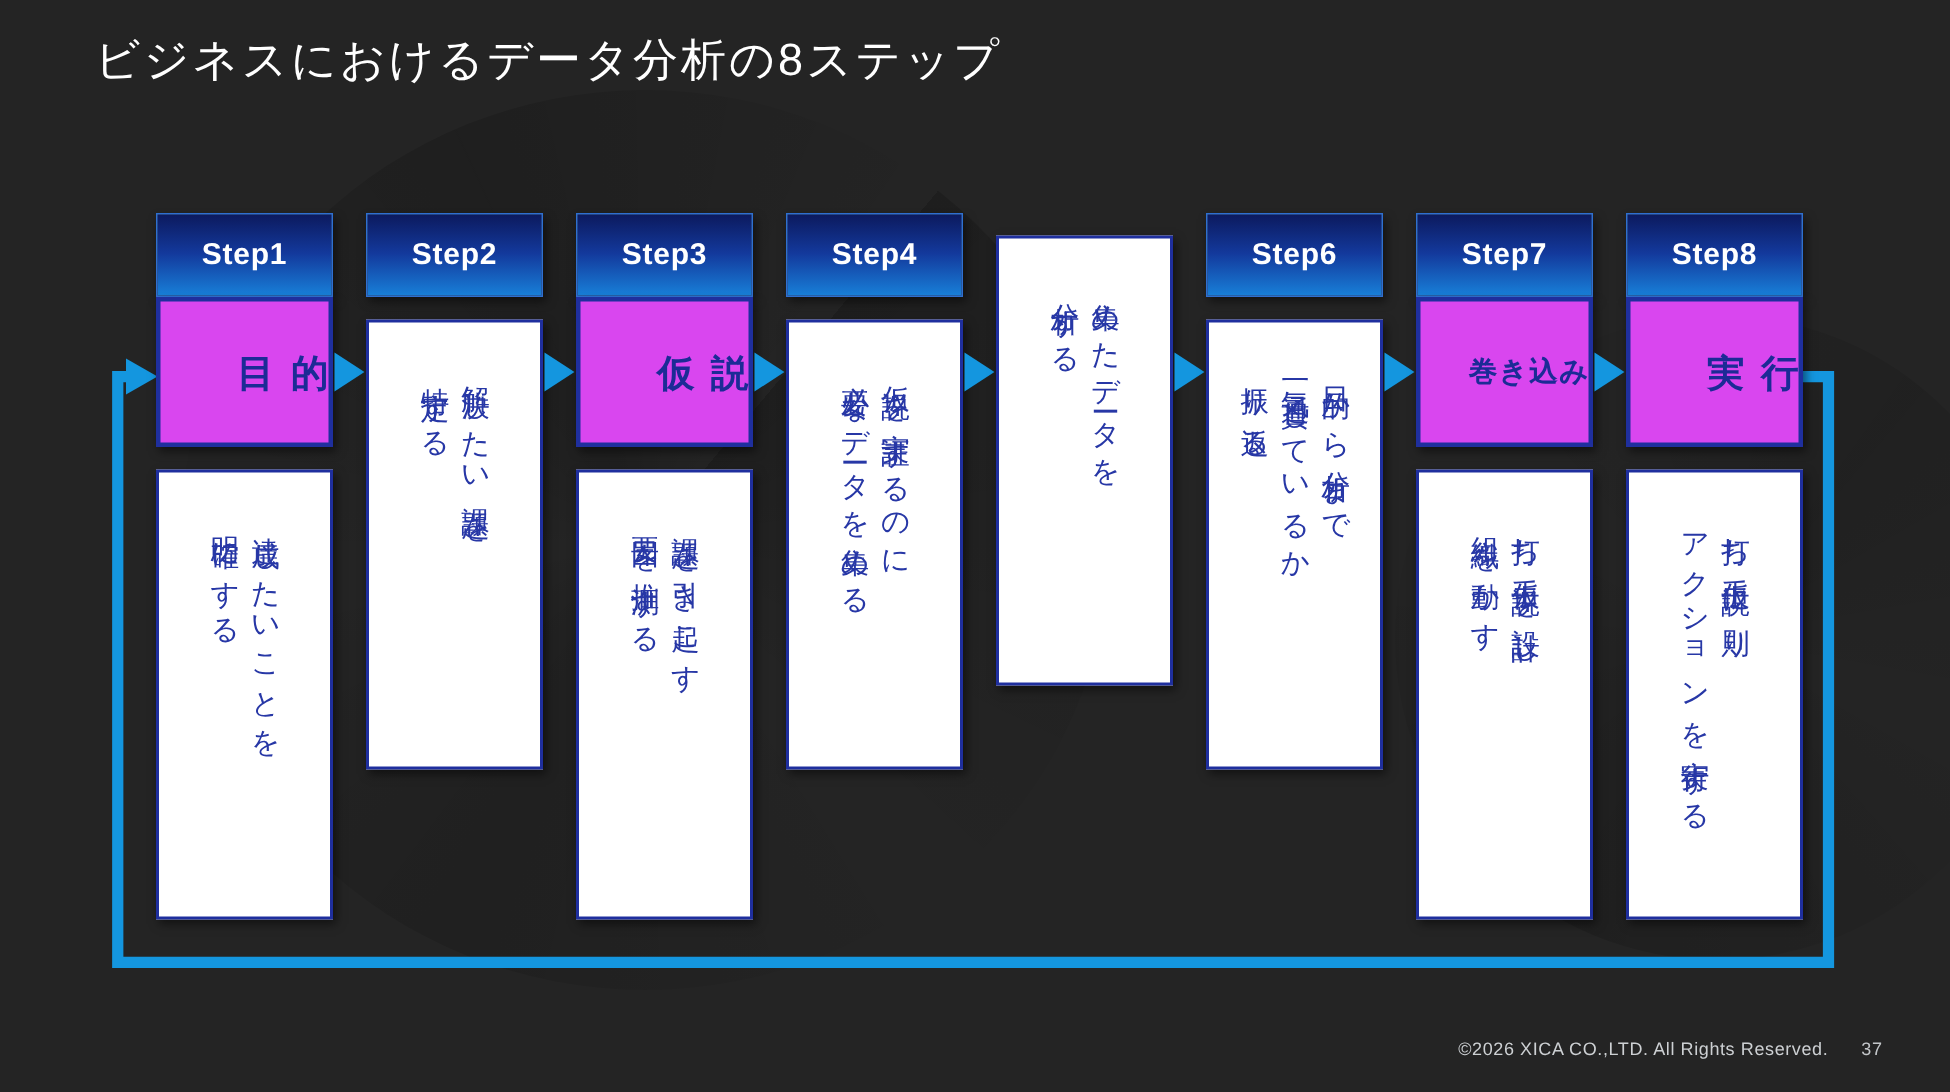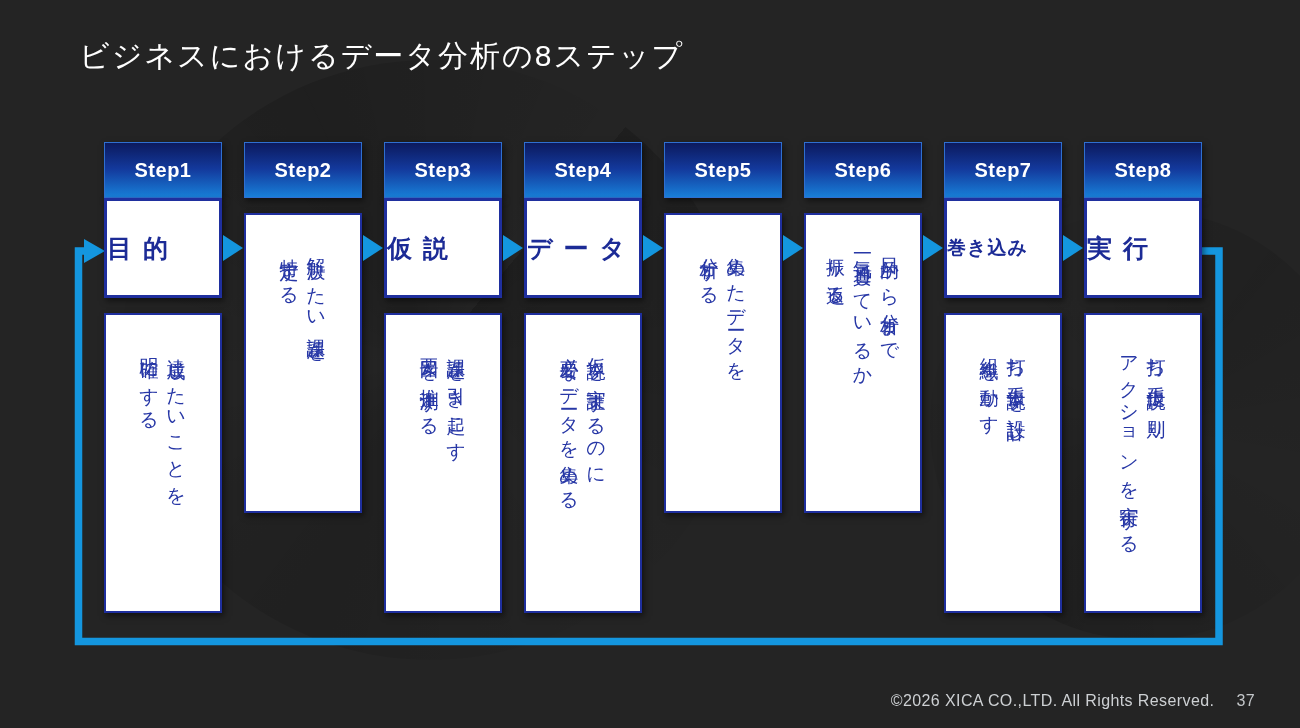--- a/index.html
+++ b/index.html
@@ -17,42 +17,42 @@
     background:conic-gradient(from 40deg, rgba(0,0,0,.30), transparent 28%, rgba(0,0,0,.22) 46%, transparent 62%, rgba(0,0,0,.28) 82%, transparent);
     opacity:.55;
   }
   .bg-decor.two{
     left:930px;top:210px;width:430px;height:430px;
     background:conic-gradient(from 200deg, rgba(0,0,0,.28), transparent 30%, rgba(0,0,0,.20) 55%, transparent 75%, rgba(0,0,0,.26));
     opacity:.5;
   }
   .slide-title{
     position:absolute;left:63px;top:20px;z-index:3;
-    margin:16px;color:#ffffff;font-size:30px;font-weight:500;letter-spacing:2px;
+    margin:0;color:#ffffff;font-size:30px;font-weight:500;letter-spacing:2px;
   }
   
   .loop-svg{position:absolute;left:0;top:0;z-index:1;}
   
   .steps-row{
     position:absolute;left:104px;top:142px;z-index:2;
     display:flex;gap:22px;
   }
   .step-col{position:relative;width:118px;}
   .step-header{
     box-sizing:border-box;height:56px;
     background:linear-gradient(180deg,#0c1a5e 0%,#13399c 48%,#187fd8 100%);
     border:1px solid #2f6fd0;
     display:flex;align-items:center;justify-content:center;
     box-shadow:2px 3px 6px rgba(0,0,0,.5);
   }
   .step-label{color:#ffffff;font-size:20px;font-weight:bold;letter-spacing:.5px;}
   .keyword-box{
     box-sizing:border-box;height:100px;
-    background:#ffffff;border:3px solid #1f2f9e;
-    display:flex;align-items:center;justify-content:flex-start;
+    background:#d946ef;border:3px solid #1f2f9e;
+    display:flex;align-items:center;justify-content:flex-end;
     box-shadow:2px 3px 6px rgba(0,0,0,.5);
   }
   .keyword{
     color:#1c2b96;font-size:25px;font-weight:bold;
     letter-spacing:11px;margin-right:-11px;white-space:nowrap;
   }
   .keyword.tight{font-size:19px;letter-spacing:1px;margin-right:-1px;}
   .desc-box{
     box-sizing:border-box;height:300px;margin-top:15px;
     background:#ffffff;border:2px solid #1f2f9e;
@@ -69,21 +69,21 @@
   .between-arrow{
     position:absolute;top:93px;right:-21px;
     width:0;height:0;
     border-top:13px solid transparent;
     border-bottom:13px solid transparent;
     border-left:20px solid #1496df;
   }
   .step-col:nth-child(8) .between-arrow{display:none;}
   .footer{
     position:absolute;top:692px;right:45px;z-index:3;
-    color:#cdd0d3;font-size:16px;letter-spacing:.4px;
+    color:#cdd0d3;font-size:12px;letter-spacing:.4px;
   }
   .page-number{margin-left:22px;color:#c3c6c9;}
 </style>
 </head>
 <body>
 
 <div class="slide">
 
   <div class="bg-decor one"></div>
   <div class="bg-decor two"></div>
@@ -133,34 +133,28 @@
         <div class="vtext">課題を引き起こす
 要因を推測する</div>
       </div>
       <div class="between-arrow"></div>
     </div>
 
     <div class="step-col">
       <div class="step-header">
         <span class="step-label">Step4</span>
       </div>
-      <div class="keyword-box">
-        <span class="keyword">データ</span>
-      </div>
       <div class="desc-box">
         <div class="vtext">仮説を実証するのに
 必要なデータを集める</div>
       </div>
       <div class="between-arrow"></div>
     </div>
 
     <div class="step-col">
-      <div class="step-header">
-        <span class="step-label">Step5</span>
-      </div>
       <div class="desc-box">
         <div class="vtext">集めたデータを
 分析する</div>
       </div>
       <div class="between-arrow"></div>
     </div>
 
     <div class="step-col">
       <div class="step-header">
         <span class="step-label">Step6</span>

